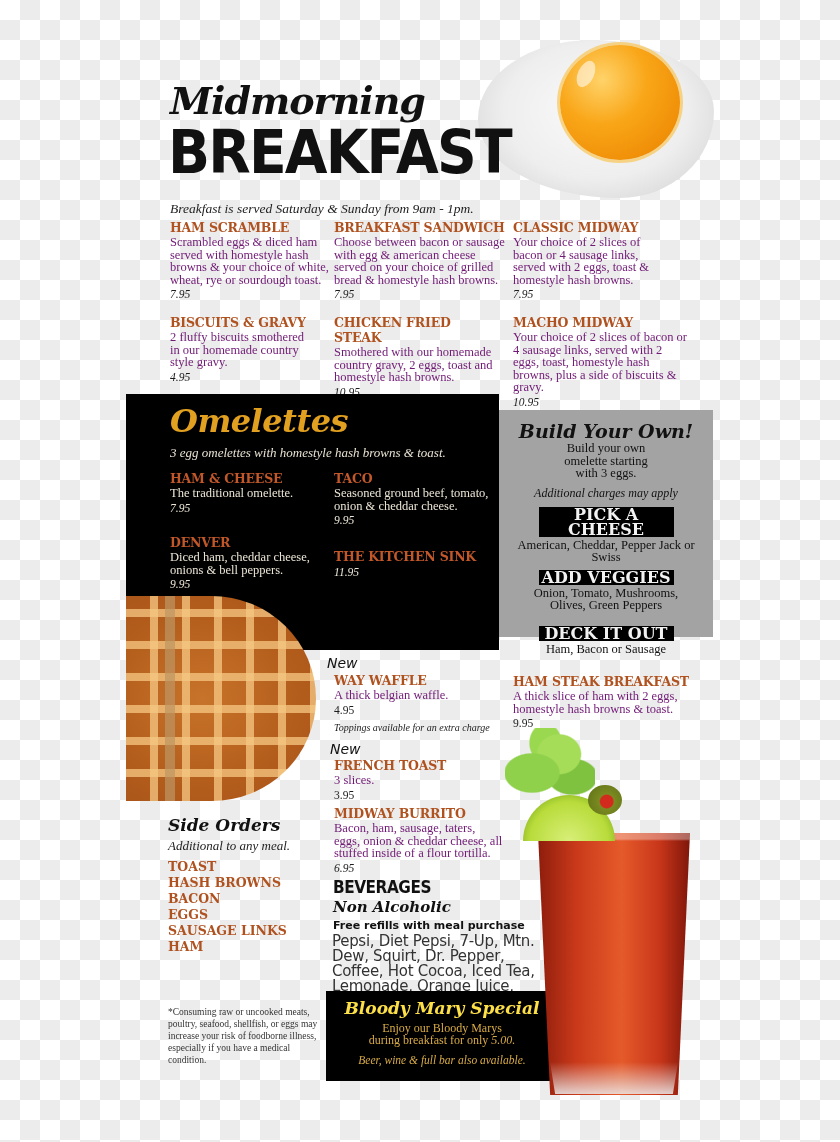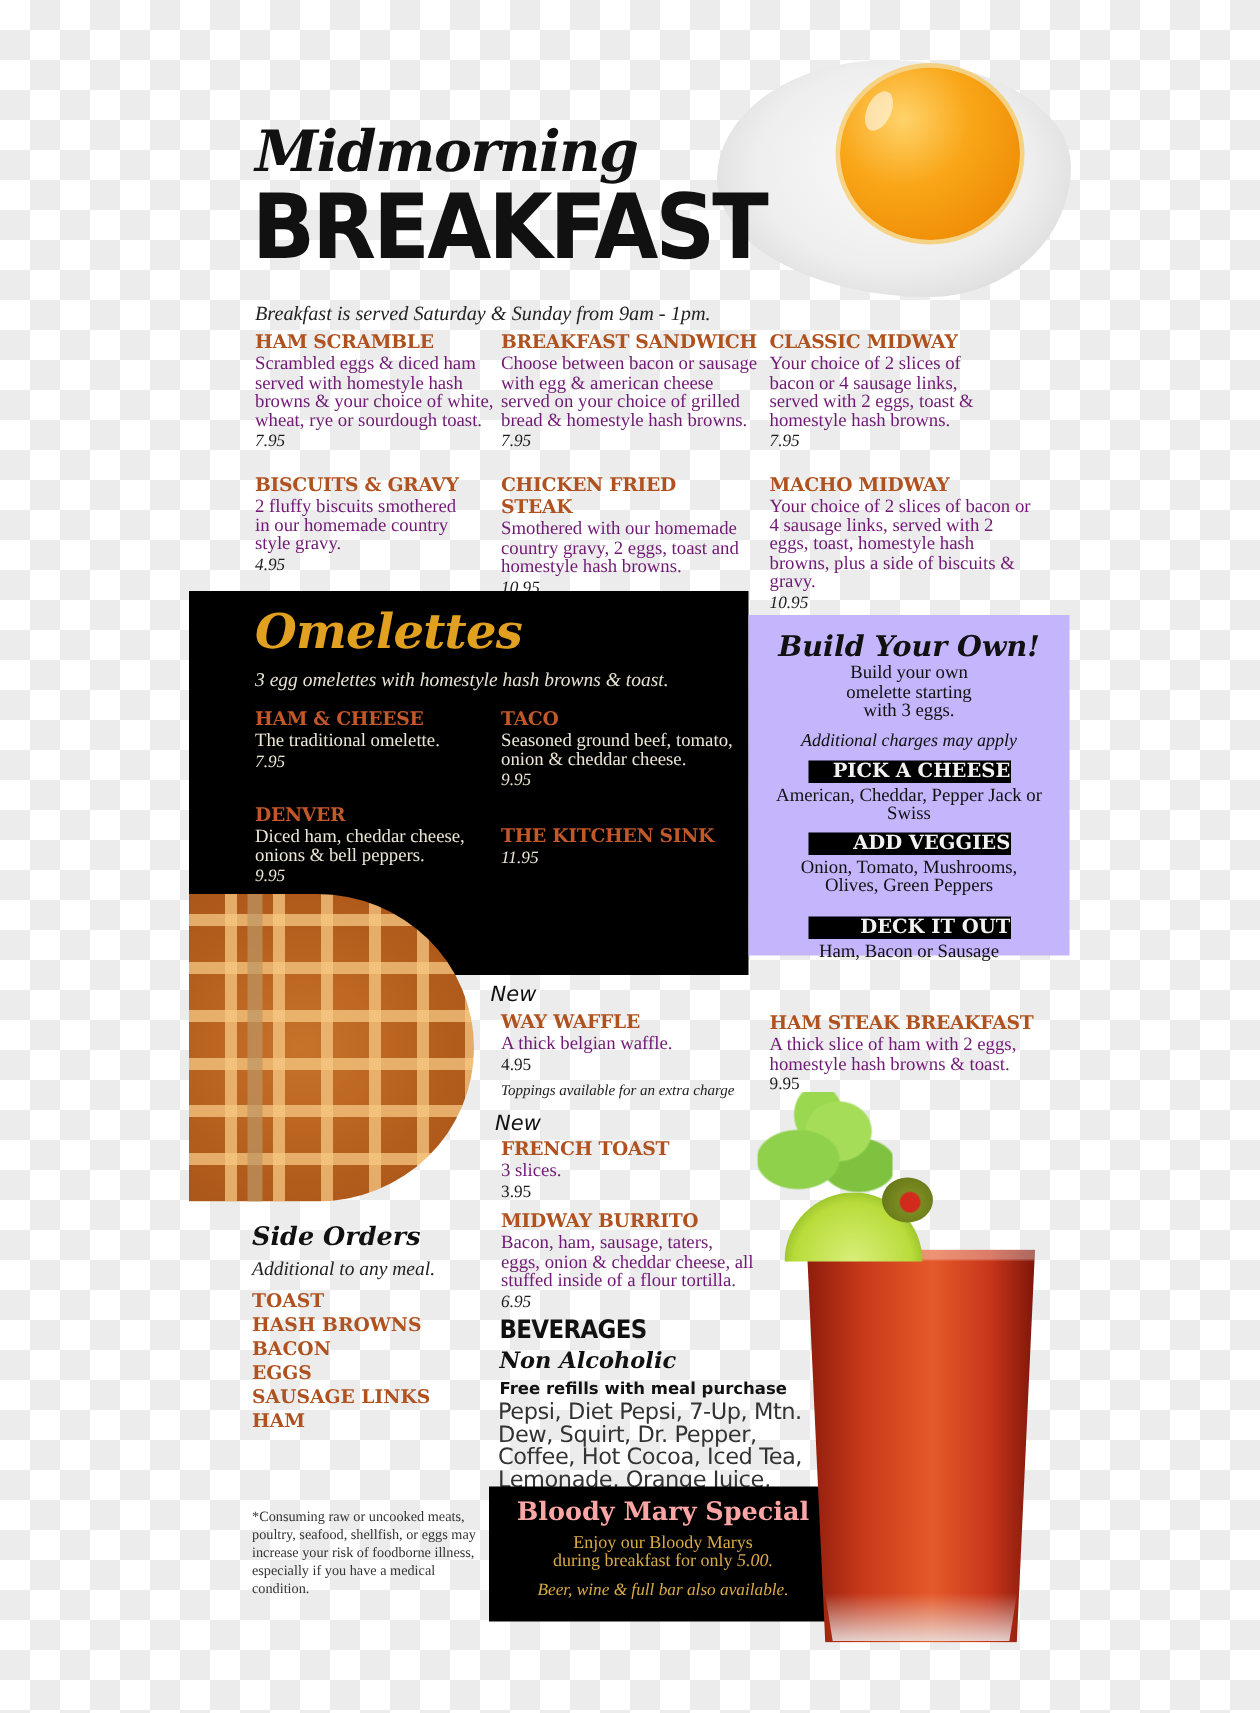--- a/index.html
+++ b/index.html
@@ -78,39 +78,39 @@
   }
   .omelette-sub {
     left: 170px; top: 445px;
     font-family: "Liberation Serif", serif; font-style: italic;
     font-size: 13px; color: #e8e2d2;
   }
   .dark .item-name { color: #c2582a; }
   .dark .item-desc, .dark .item-price { color: #ece6d6; }
 
   
-  .byo-panel { left: 499px; top: 410px; width: 214px; height: 227px; background: #c4b5fd; text-align: center; }
+  .byo-panel { left: 499px; top: 410px; width: 214px; height: 227px; background: #a3a3a3; text-align: center; }
   .byo-title {
     margin-top: 12px;
     font-family: "DejaVu Serif", serif; font-style: italic; font-weight: bold;
     font-size: 19px; color: #111; line-height: 1;
   }
   .byo-sub {
     font-family: "Liberation Serif", serif; font-size: 12.5px;
     line-height: 12.5px; color: #111; margin-top: 1px;
   }
   .byo-note {
     font-family: "Liberation Serif", serif; font-style: italic;
     font-size: 12px; color: #111; margin-top: 6px;
   }
   .byo-label {
     display: block; width: 135px; margin: 6px auto 0;
     background: #000; color: #f2f2f2;
     font-family: "DejaVu Serif", serif; font-weight: bold;
-    font-size: 13px; line-height: 15px; text-align: right;
+    font-size: 16px; line-height: 15px;
   }
   .byo-opts {
     font-family: "Liberation Serif", serif; font-size: 12.5px;
     line-height: 12.5px; color: #111; margin-top: 2px;
   }
 
   
   .waffle {
     left: 126px; top: 596px; width: 190px; height: 205px;
     border-radius: 0 55% 55% 0 / 0 50% 50% 0;
@@ -175,22 +175,22 @@
   .disclaimer {
     left: 168px; top: 1006px; width: 150px;
     font-family: "Liberation Serif", serif; font-size: 9.5px;
     line-height: 12px; color: #333;
   }
 
   
   .bm-panel { left: 326px; top: 991px; width: 232px; height: 90px; background: #000; text-align: center; }
   .bm-title {
     margin-top: 9px;
-    font-family: "DejaVu Serif", serif; font-weight: bold;
-    font-size: 17px; color: #fca5a5; line-height: 1;
+    font-family: "DejaVu Serif", serif; font-style: italic; font-weight: bold;
+    font-size: 17px; color: #fde047; line-height: 1;
   }
   .bm-desc {
     margin-top: 5px;
     font-family: "Liberation Serif", serif; font-size: 12px;
     line-height: 12px; color: #d9ab45;
   }
   .bm-desc i { font-style: italic; }
   .bm-note {
     margin-top: 8px;
     font-family: "Liberation Serif", serif; font-style: italic;

